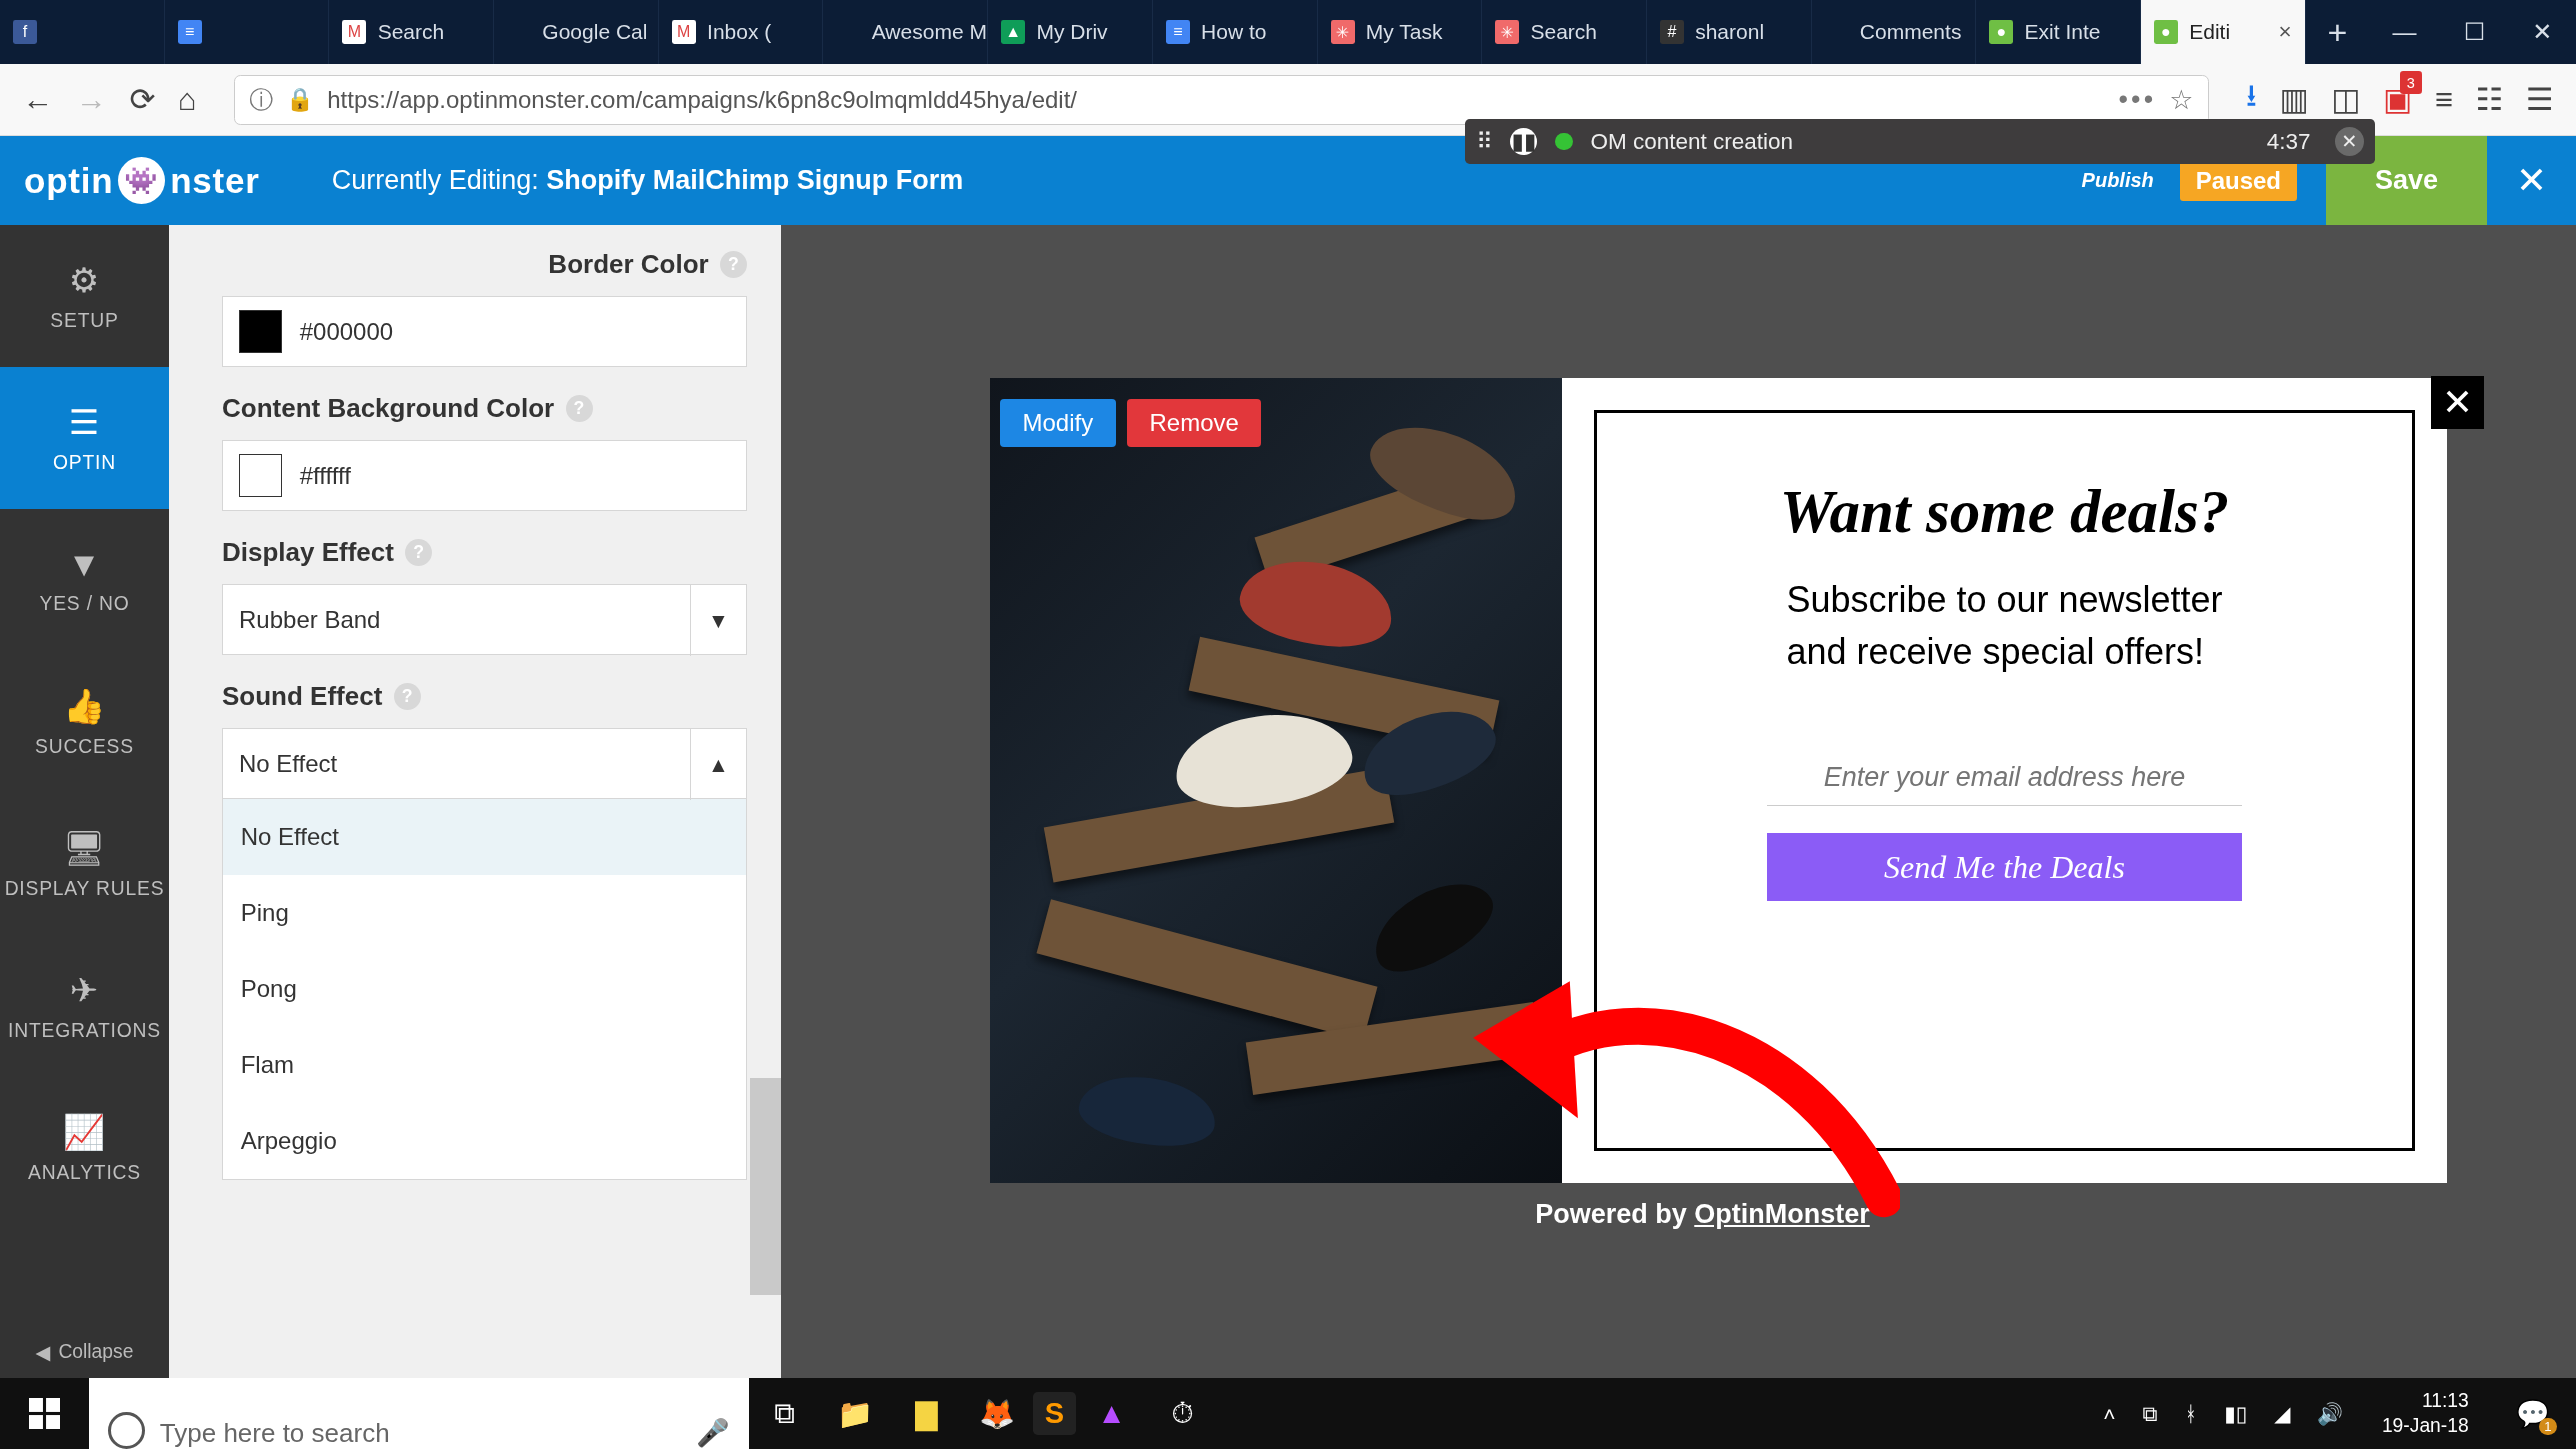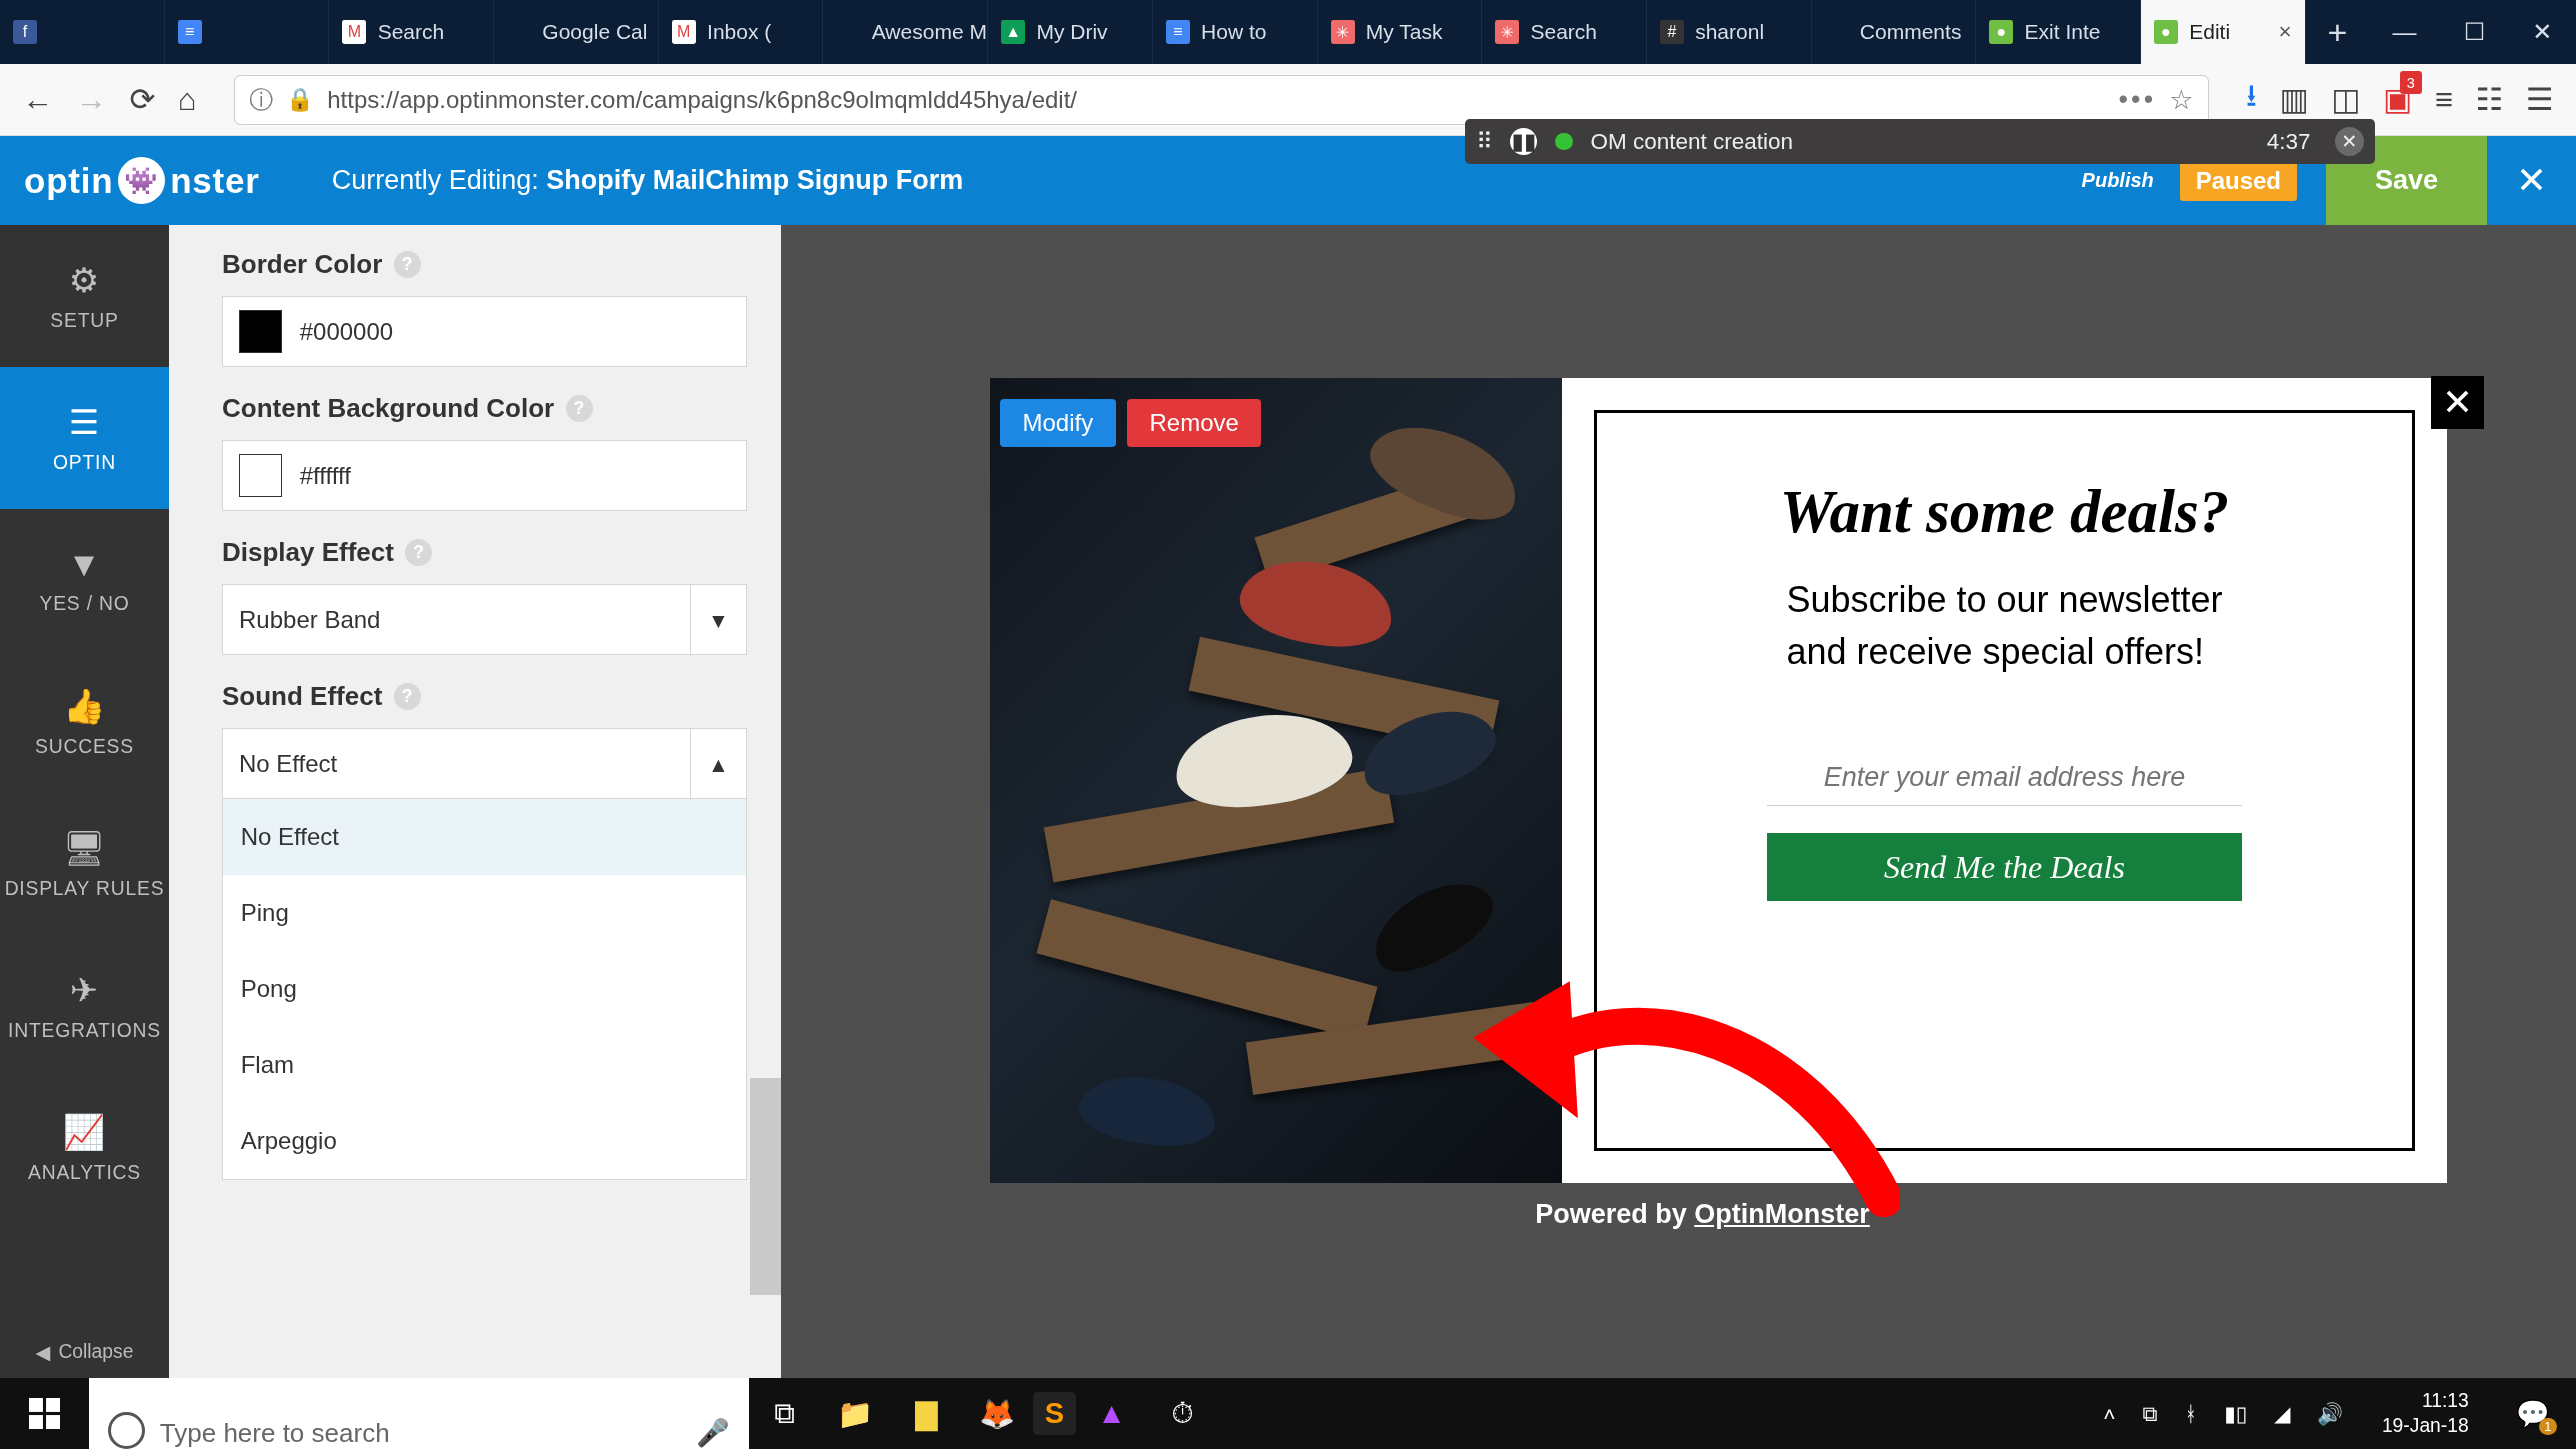--- a/index.html
+++ b/index.html
@@ -54,42 +54,42 @@
 .sidebar .item .ic { font-size:34px; }
 .sidebar .collapse { margin-top:auto; height:52px; font-size:19.3px; color:#bbb; display:flex; align-items:center; justify-content:center; gap:8px;}
 .sidebar .scrollhint { position:absolute; right:-21px; top:0; width:21px; height:27px; background:#e9e9e9; display:flex; align-items:center; justify-content:center; font-size:16px; color:#333;}
 .sidebar .scrollhint.bottom { top:auto; bottom:0;}
 
 
 .panel { width:612px; background:#f0f0f0; position:relative; padding:24px 34px 24px 53px; overflow:hidden;}
 .panel .scrollbar { position:absolute; right:0; top:0; width:31px; height:100%; background:#f0f0f0;}
 .panel .scrollbar .thumb { position:absolute; right:0; width:31px; background:#c9c9c9;}
 .plabel { font-size:26px; font-weight:600; color:#333; display:flex; align-items:center; gap:11.3px; margin:26px 0 16px;}
-.plabel:first-child{ margin-top:0;}
+.plabel:first-child{ margin-top:0;justify-content:flex-end;}
 .plabel .q { width:27px; height:27px; border-radius:50%; background:#d8d8d8; color:#fff; font-size:17.7px; display:inline-flex; align-items:center; justify-content:center;}
 .field  { height:71px; background:#fff; border:0.8px solid #d6d6d6; display:flex; align-items:center; padding:0 16px; font-size:24px; color:#333;}
 .swatch { width:43px; height:43px; border:0.8px solid #333; margin-right:17.7px;}
 .select { position:relative; }
 .select .caret { position:absolute; right:0; top:0; width:56px; height:71px; border-left:0.8px solid #d6d6d6; display:flex; align-items:center; justify-content:center; font-size:21px;}
 .dropdown { background:#fff; border:0.8px solid #d6d6d6; border-top:none; }
 .dropdown .opt { height:76px; display:flex; align-items:center; padding:0 17.7px; font-size:24px; color:#333;}
 .dropdown .opt.hover { background:#eaf3f7;}
 
 
 .canvas { flex:1; position:relative; }
 .popup-wrap { position:absolute; left:193px; top:153px; width:1457px; height:805px; background:#fff; display:flex;margin-left:16px;}
 .popup-img  { width:572px; height:100%; background:linear-gradient(135deg,#10151c 0%,#1c2631 45%,#0b0f14 100%); position:relative; overflow:hidden;}
 .popup-img .step  { position:absolute; background:#6e5338; box-shadow:0 6.4px 8px rgba(0,0,0,.5);}
 .popup-img .shoe  { position:absolute; border-radius:60% 60% 55% 55%/70% 70% 50% 50%;}
 .popup-content { flex:1; padding:32px; }
 .popup-inner   { border:3.2px solid #000; height:100%; padding:64px 32px; display:flex; flex-direction:column; align-items:center;}
 .popup-inner h1 { font-family:Georgia,serif; font-style:italic; font-size:61px; font-weight:600;}
 .popup-inner p  { font-size:36px; margin-top:27px; text-align:left; line-height:1.45;}
 .popup-inner input { margin-top:72px; width:475px; height:56px; border:none; border-bottom:1.6px solid #ccc; font-size:27px; font-style:italic; text-align:center; color:#bbb;}
-.popup-inner button{ margin-top:27px; width:475px; height:68px; background:#15803d; color:#fff; border:none; font-family:Georgia,serif; font-style:italic; font-size:32px;}
+.popup-inner button{ margin-top:27px; width:475px; height:68px; background:#8b5cf6; color:#fff; border:none; font-family:Georgia,serif; font-style:italic; font-size:32px;}
 .el-toolbar { position:absolute; left:219px; top:174px; display:flex; gap:11.3px;}
 .el-toolbar .btn { height:48px; padding:0 22.5px; color:#fff; font-size:24px; border-radius:4px; display:flex; align-items:center;}
 .poweredby { position:absolute; left:193px; top:974px; width:1457px; text-align:center; color:#fff; font-size:27px; font-weight:600;}
 .poweredby a { color:#ffffff; text-decoration:underline;}
 .close-popup { position:absolute; left:1650px; top:151px; width:53px; height:53px; background:#000; color:#fff; font-size:37px; display:flex; align-items:center; justify-content:center;}
 
 
 .arrow { position:absolute; left:668px; top:708px; width:451px; height:298px; pointer-events:none;}
 
 

